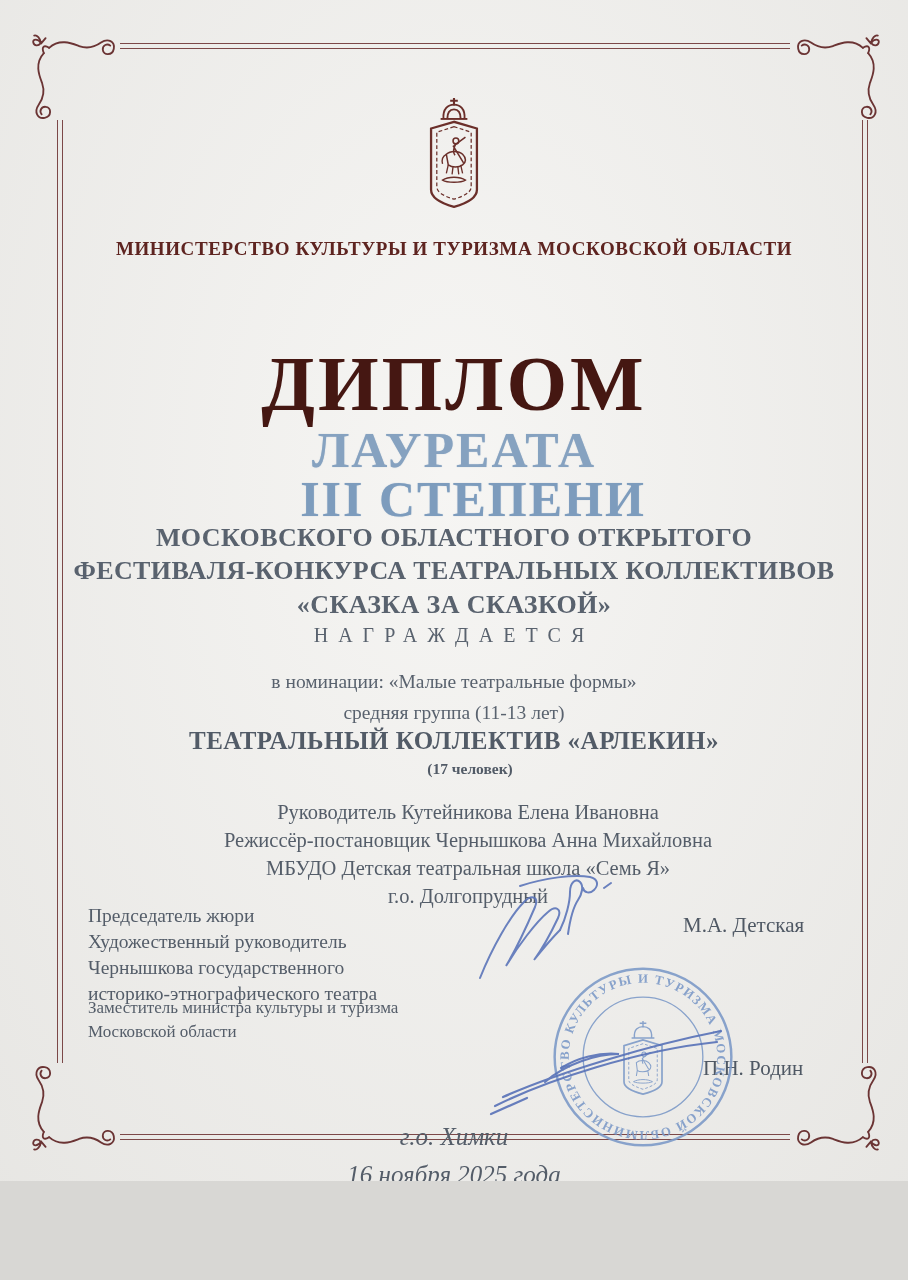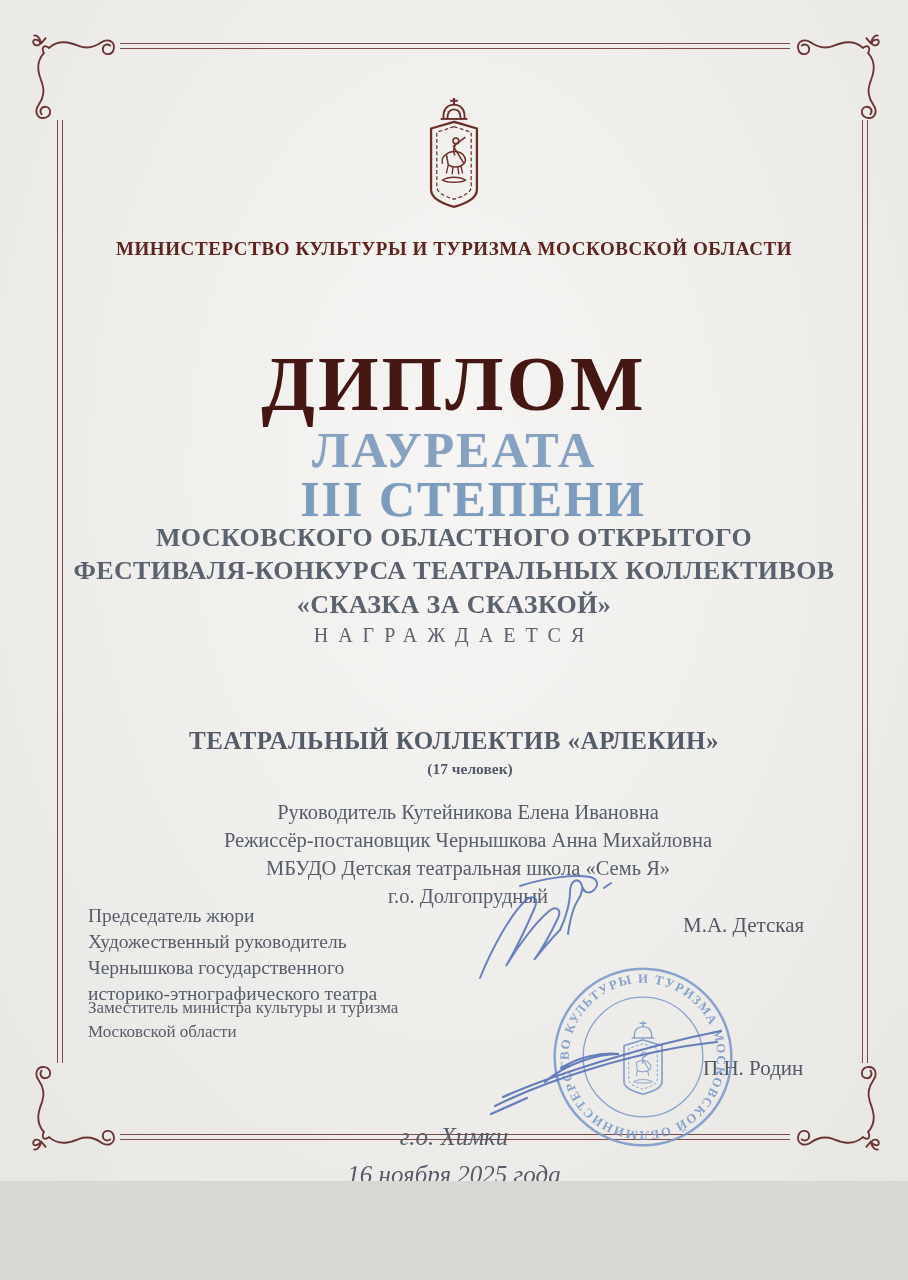--- a/index.html
+++ b/index.html
@@ -120,20 +120,24 @@
   <div class="ctr sub2">III СТЕПЕНИ</div>
 
   <div class="ctr festival">
     <div>МОСКОВСКОГО ОБЛАСТНОГО ОТКРЫТОГО</div>
     <div>ФЕСТИВАЛЯ-КОНКУРСА ТЕАТРАЛЬНЫХ КОЛЛЕКТИВОВ</div>
     <div>«СКАЗКА ЗА СКАЗКОЙ»</div>
   </div>
 
   <div class="ctr awarded">НАГРАЖДАЕТСЯ</div>
 
+  <div class="ctr nomination">
+    <div>в номинации: «Малые театральные формы»</div>
+    <div>средняя группа (11-13 лет)</div>
+  </div>
 
   <div class="ctr collective">ТЕАТРАЛЬНЫЙ КОЛЛЕКТИВ «АРЛЕКИН»</div>
   <div class="ctr members">(17 человек)</div>
 
   <div class="ctr awardee">
     <div>Руководитель Кутейникова Елена Ивановна</div>
     <div>Режиссёр-постановщик Чернышкова Анна Михайловна</div>
     <div>МБУДО Детская театральная школа «Семь Я»</div>
     <div>г.о. Долгопрудный</div>
   </div>

